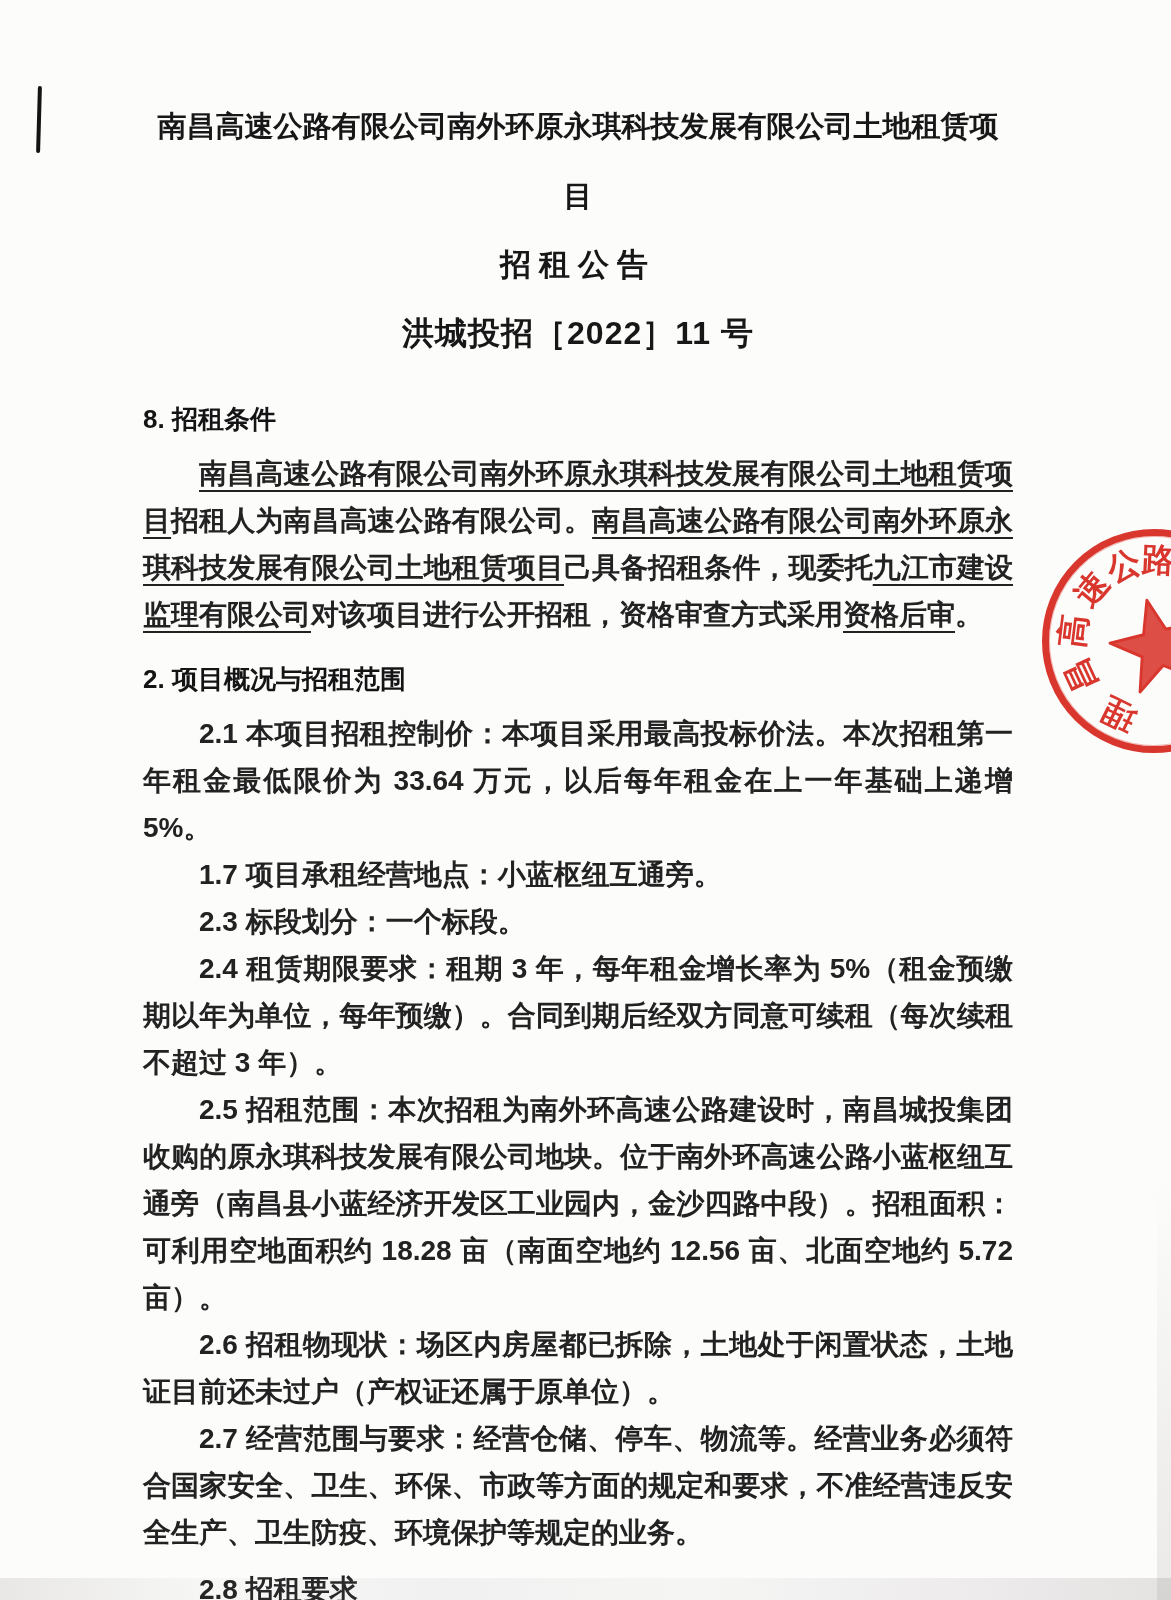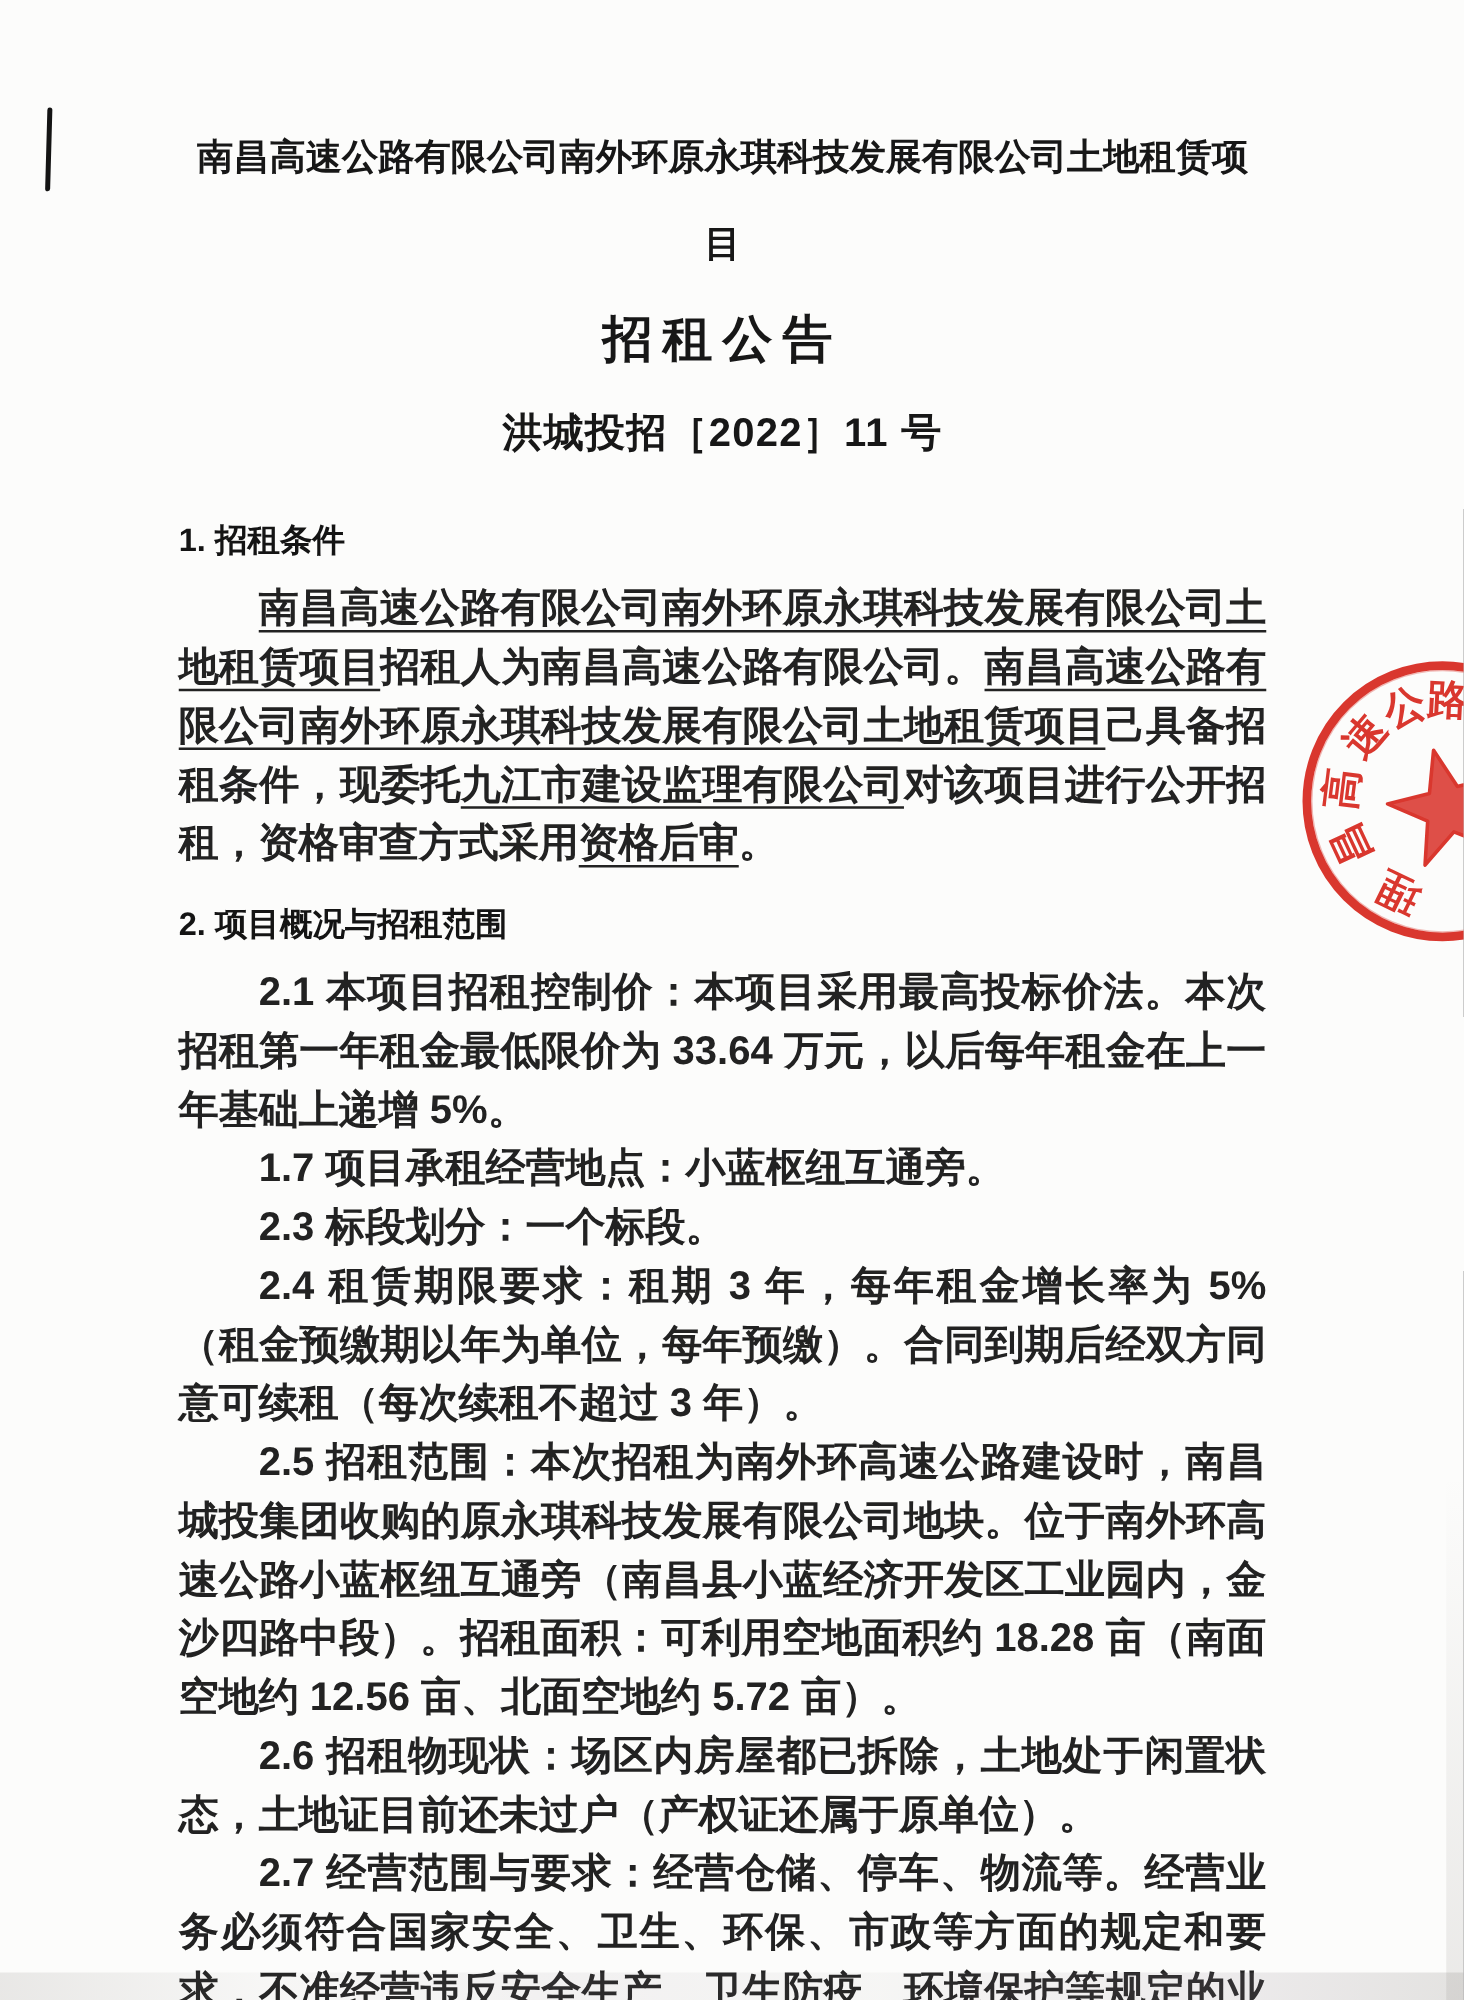--- a/index.html
+++ b/index.html
@@ -21,21 +21,21 @@
     font-size:29px;
     font-weight:bold;
     text-align:center;
     line-height:44px;
     letter-spacing:0;
     color:#171717;
   }
   .title-cont{margin-top:26px;}
   .subtitle{
     margin-top:26px;
-    font-size:40px;
+    font-size:31px;
     font-weight:bold;
     text-align:center;
     letter-spacing:8px;
     color:#171717;
   }
   .docnum{
     margin-top:26px;
     font-size:32px;
     font-weight:bold;
     text-align:center;
@@ -46,21 +46,21 @@
     font-size:26px;
     font-weight:bold;
     margin:0;
     line-height:34px;
     color:#141414;
   }
   #sec1-heading{margin-top:46px;}
   #sec2-heading{margin-top:24px;}
   .para{
     margin:0;
-    font-size:32px;
+    font-size:28px;
     font-weight:bold;
     line-height:47px;
     text-align:justify;
     text-indent:2em;
     color:#222;
   }
   .first-para{margin-top:14px;}
   .items .para:first-child{margin-top:14px;}
   .items .para:nth-child(8){margin-top:10px;}
   .u{
@@ -135,21 +135,21 @@
 
   <div class="pen-mark"></div>
 
   <div class="content">
 
     <div class="title">南昌高速公路有限公司南外环原永琪科技发展有限公司土地租赁项</div>
     <div class="title title-cont">目</div>
     <div class="subtitle">招租公告</div>
     <div class="docnum">洪城投招［2022］11 号</div>
 
-    <h2 class="sec-heading" id="sec1-heading">1. 招租条件</h2>
+    <h2 class="sec-heading" id="sec1-heading">8. 招租条件</h2>
 
     <p class="para first-para">
       <span class="u">南昌高速公路有限公司南外环原永琪科技发展有限公司土地租赁项目</span><span>招租人为南昌高速公路有限公司。</span><span class="u">南昌高速公路有限公司南外环原永琪科技发展有限公司土地租赁项目</span><span>己具备招租条件，现委托</span><span class="u">九江市建设监理有限公司</span><span>对该项目进行公开招租，资格审查方式采用</span><span class="u">资格后审</span><span>。</span>
     </p>
 
     <h2 class="sec-heading" id="sec2-heading">2. 项目概况与招租范围</h2>
 
     <div class="items">
       <p class="para">2.1 本项目招租控制价：本项目采用最高投标价法。本次招租第一年租金最低限价为 33.64 万元，以后每年租金在上一年基础上递增 5%。</p>
       <p class="para">1.7 项目承租经营地点：小蓝枢纽互通旁。</p>

